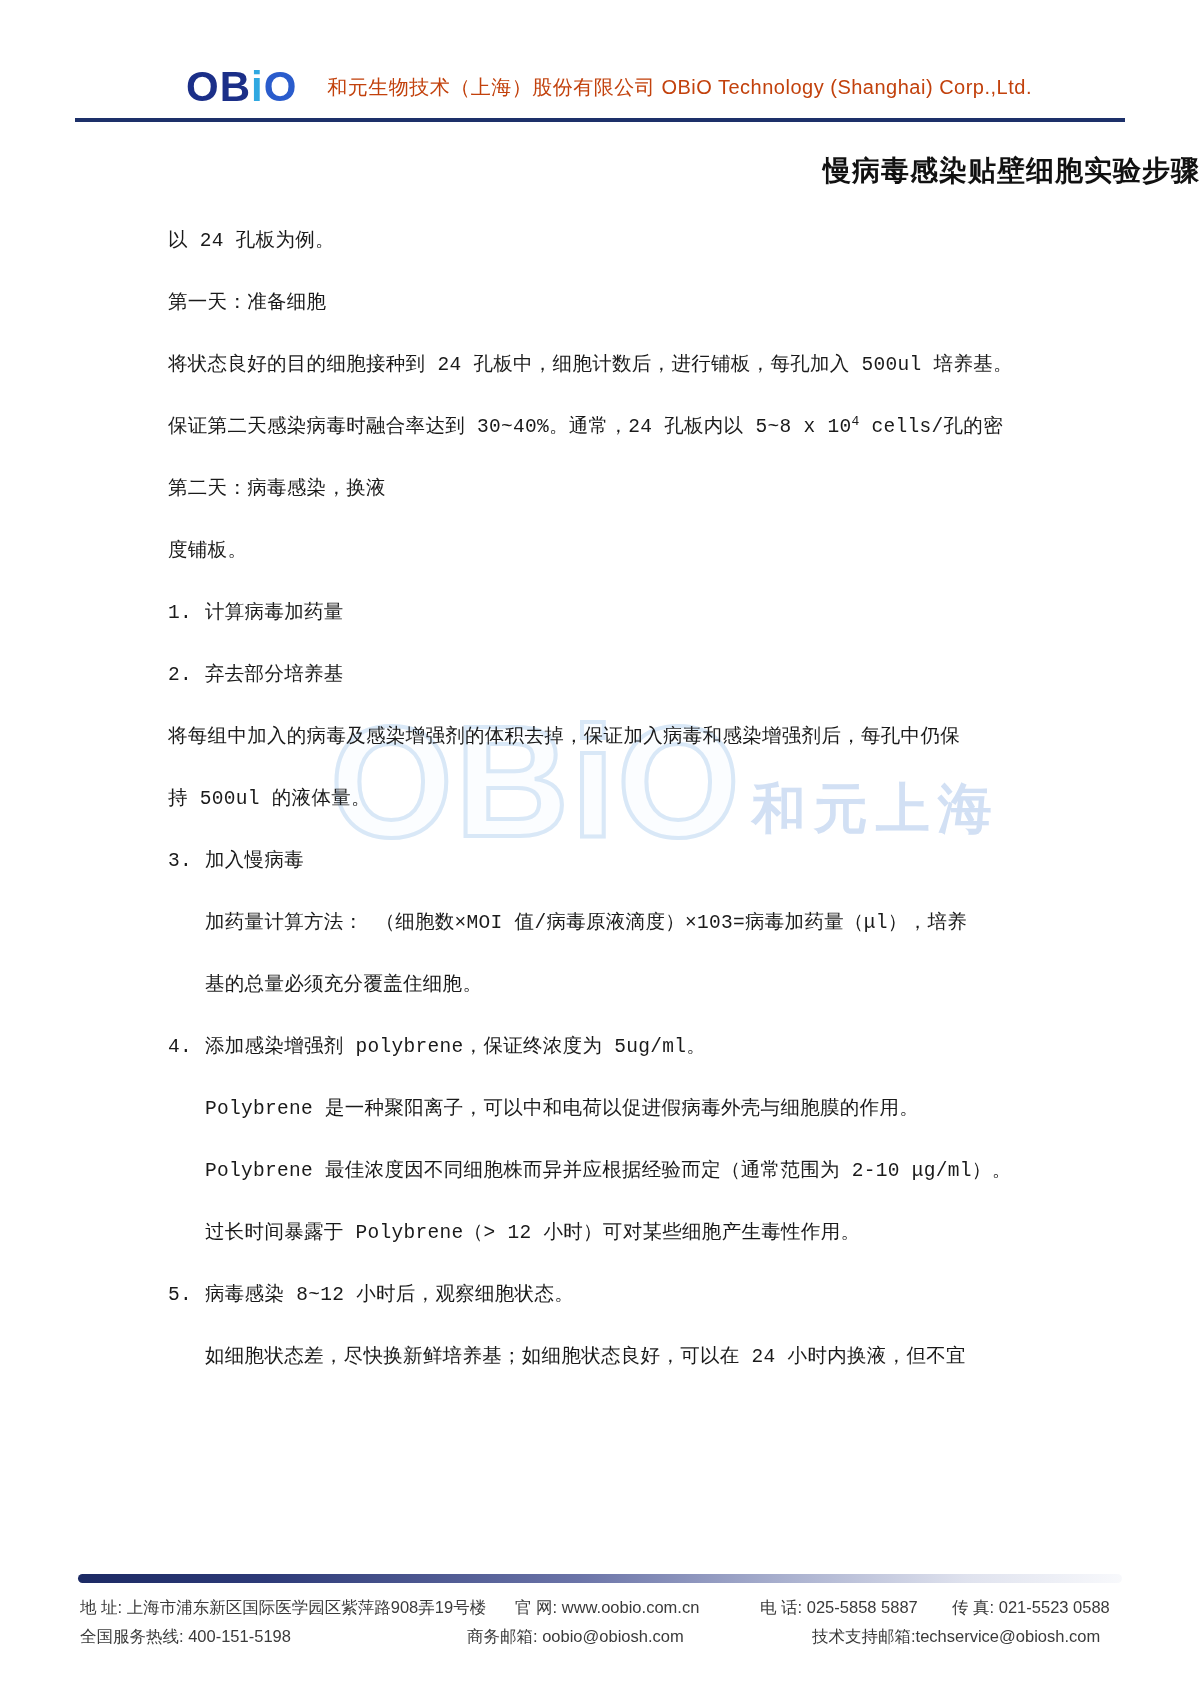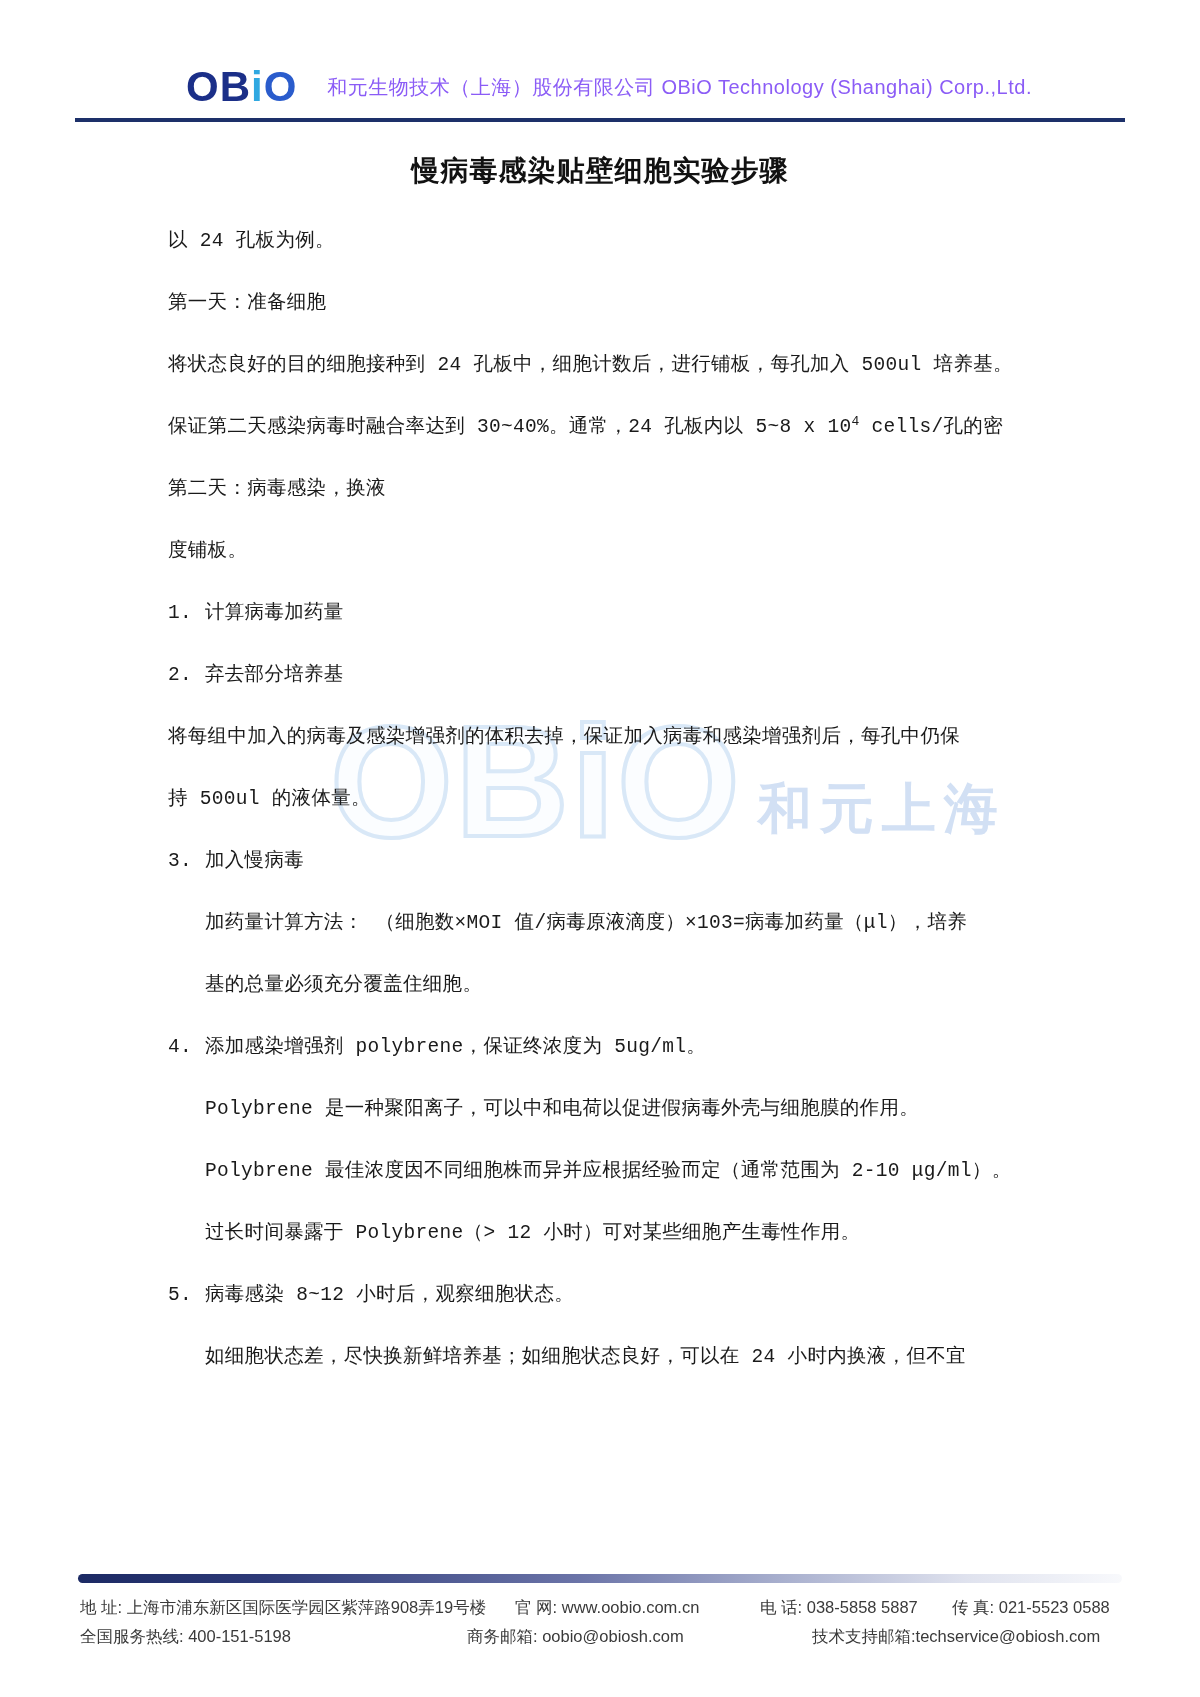--- a/index.html
+++ b/index.html
@@ -7,32 +7,32 @@
     position:relative; width:1200px; height:1697px; margin:0 auto;
     background:#ffffff; overflow:hidden;
     font-family:"Liberation Sans", sans-serif; color:#1a1a1a;
   }
   
   .hdr { position:absolute; top:58px; left:186px; height:58px; display:flex; align-items:center; }
   .logo { font-size:42px; font-weight:bold; letter-spacing:1px; line-height:1; }
   .logo .p1 { color:#1b2f88; }
   .logo .p2 { color:#2fa8e1; }
   .logo .p3 { color:#2a5ccc; }
-  .company { margin-left:30px; font-size:20px; color:#8b5cf6; letter-spacing:0.5px; }
+  .company { margin-left:30px; font-size:20px; color:#c2410c; letter-spacing:0.5px; }
   .hdr-rule { position:absolute; top:118px; left:75px; width:1050px; height:4px; background:#1d3069; }
   
-  .title { position:absolute; top:152px; left:0; width:1200px; margin:0; text-align:center;
+  .title { position:absolute; top:152px; left:0; width:1200px; margin:0; text-align:right;
            font-size:28px; font-weight:bold; color:#111; letter-spacing:1px; }
   
   .watermark { position:absolute; top:702px; left:330px; z-index:0; display:flex; align-items:flex-end;
                pointer-events:none; user-select:none; }
   .wm-logo { font-size:158px; line-height:1; font-weight:bold; letter-spacing:2px;
              color:#fbfdff; -webkit-text-stroke:4px #d9e8f7; }
   .wm-cn { font-size:54px; font-weight:bold; color:#d2e0f4; letter-spacing:8px;
-           margin-left:16px; padding-bottom:14px; }
+           margin-left:10px; padding-bottom:14px; }
   
   .bodytext { position:absolute; top:210px; left:168px; width:920px; z-index:1;
               font-size:19.5px; letter-spacing:0.3px;font-family:Liberation Mono, monospace; }
   .ln { height:62px; line-height:62px; white-space:nowrap; }
   .ln .no { display:inline-block; width:37px; }
   .ln.ind { padding-left:37px; }
   .ln sup { font-size:13px; vertical-align:super; line-height:0; }
   
   .f-bar { position:absolute; top:1574px; left:78px; width:1044px; height:9px; border-radius:5px;
            background:linear-gradient(90deg,#1c2a64 0%,#2d3a78 18%,#6b74a8 48%,#aab1cf 68%,#dfe2ee 85%,#f8f9fc 100%); }
@@ -83,21 +83,21 @@
     <div class="ln ind"><span>过长时间暴露于 Polybrene（&gt; 12 小时）可对某些细胞产生毒性作用。</span></div>
     <div class="ln"><span class="no">5.</span><span>病毒感染 8~12 小时后，观察细胞状态。</span></div>
     <div class="ln ind"><span>如细胞状态差，尽快换新鲜培养基；如细胞状态良好，可以在 24 小时内换液，但不宜</span></div>
   </main>
 
   <footer>
     <div class="f-bar"></div>
     <div class="f-line f1">
       <span class="fp0">地 址: 上海市浦东新区国际医学园区紫萍路908弄19号楼</span>
       <span class="fp1">官 网: www.oobio.com.cn</span>
-      <span class="fp2">电 话: 038-5858 5887</span>
+      <span class="fp2">电 话: 025-5858 5887</span>
       <span class="fp3">传 真: 021-5523 0588</span>
     </div>
     <div class="f-line f2">
       <span class="fq0">全国服务热线: 400-151-5198</span>
       <span class="fq1">商务邮箱: oobio@obiosh.com</span>
       <span class="fq2">技术支持邮箱:techservice@obiosh.com</span>
     </div>
   </footer>
 
 </div>

